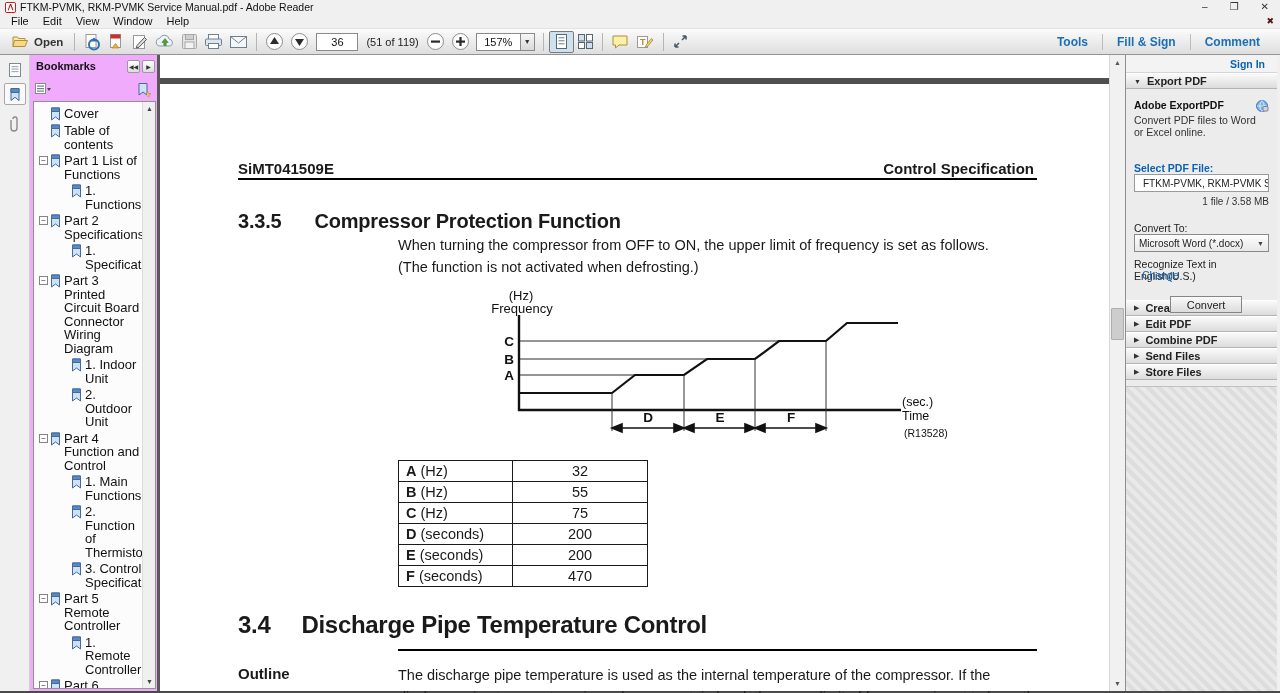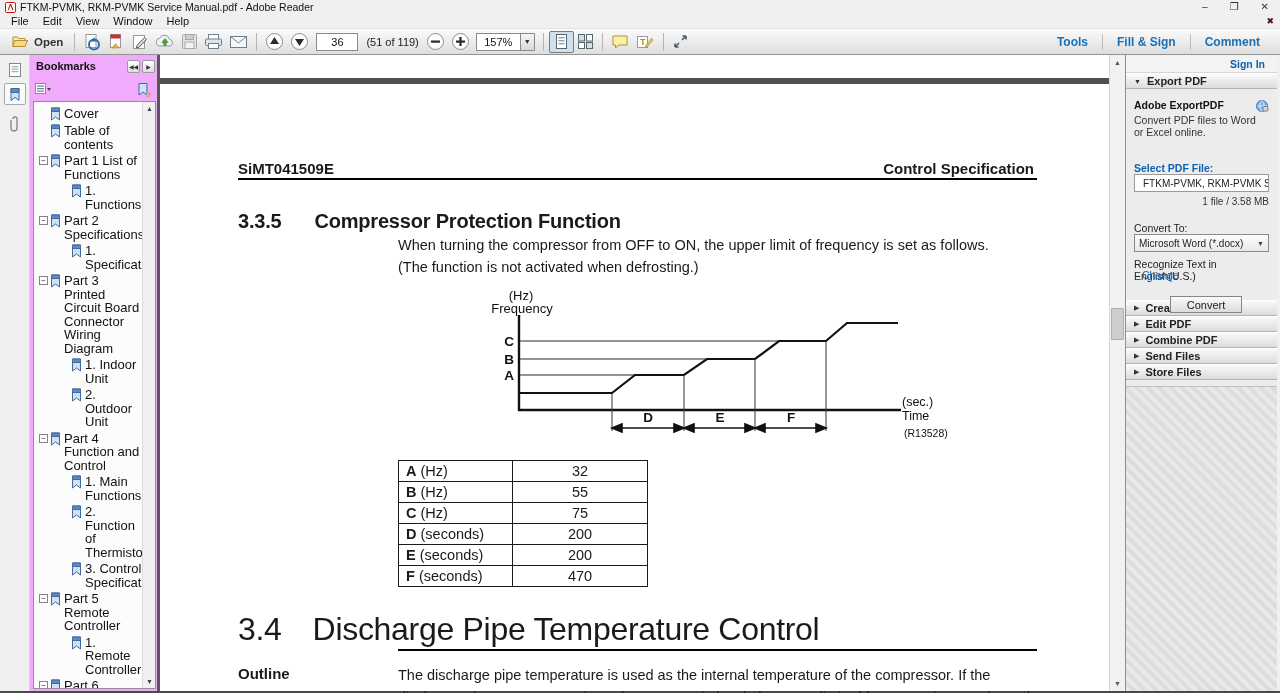--- a/index.html
+++ b/index.html
@@ -77,21 +77,21 @@
 .doc-hdr-right{top:76px;right:75px;font-size:15px;font-weight:bold}
 .hdr-rule{left:78px;top:94px;width:799px;height:2px;background:#000}
 .h335{left:78px;top:126px;font-size:20px;font-weight:bold;letter-spacing:-0.2px}
 .h335 .h-title{margin-left:33px}
 .body335{left:238px;top:151px;font-size:14.5px;line-height:21.5px}
 .chart-wrap{left:280px;top:200px}
 .spec-table{left:238px;top:376px;border-collapse:collapse}
 .spec-table td{border:1.4px solid #1a1a1a;font-size:14.5px;height:21px;padding:0}
 .spec-table .t-label{width:114px;padding-left:7px}
 .spec-table .t-value{width:135px;text-align:center}
-.h34{left:78px;top:527px;font-size:32px;font-weight:normal;letter-spacing:-0.3px}
+.h34{left:78px;top:527px;font-size:24px;font-weight:bold;letter-spacing:-0.3px}
 .h34 .h-title{margin-left:31px}
 .rule34{left:238px;top:565px;width:639px;height:1.5px;background:#000}
 .outline-label{left:78px;top:581px;font-size:15px;font-weight:bold}
 .body34{left:238px;top:581px;width:645px;font-size:14.5px;line-height:21.5px}
 
 
 .doc-scrollbar{flex:0 0 16px;width:16px;background:#f1f1f1;position:relative;border-left:1px solid #d8d8d8}
 .doc-scrollbar .arrow{position:absolute;left:0;width:100%;height:15px;display:flex;align-items:center;justify-content:center;font-size:7px;color:#555}
 .doc-thumb{position:absolute;left:1px;right:1px;top:253px;height:32px;background:#cdcdcd;border:1px solid #aeaeae;border-radius:1px}
 

